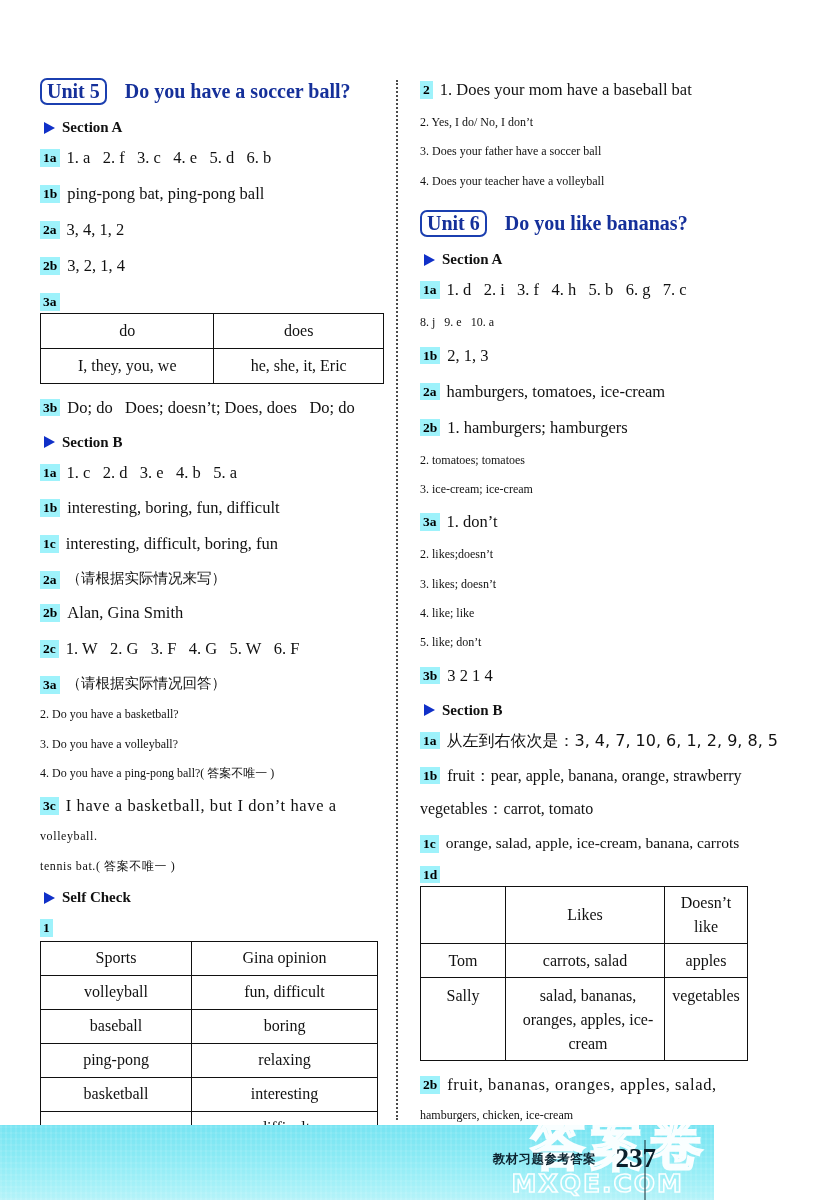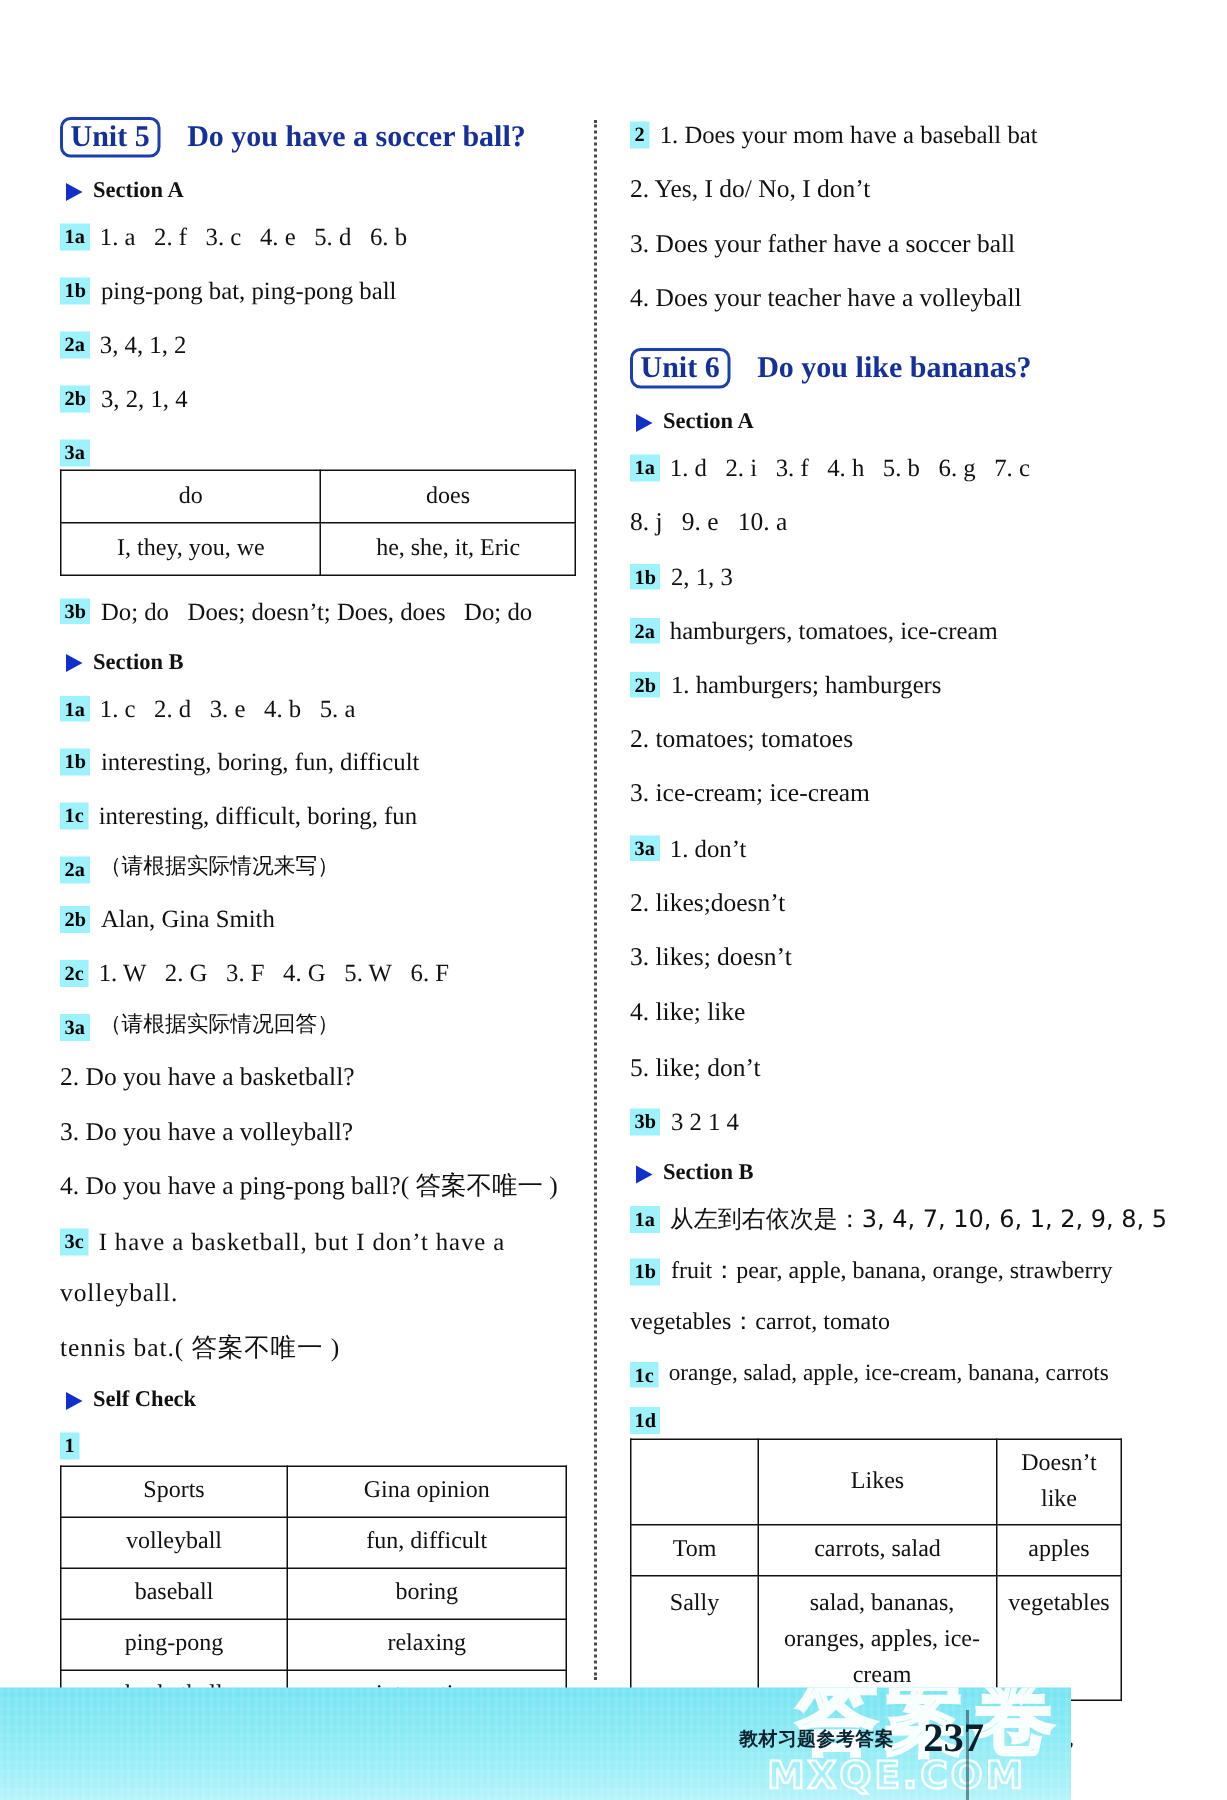--- a/index.html
+++ b/index.html
@@ -110,21 +110,21 @@
     font-family: "Liberation Serif", serif;
     padding: 1px 3px 1px 3px;
     margin-right: 7px;
     margin-top: 3px;
     line-height: 1.15;
     letter-spacing: 0px;
   }
   .txt { flex: 1 1 auto; }
   .cont {
     margin: 0 0 12px 0;
-    font-size: 17px;
+    font-size: 12px;
     line-height: 1.45;
   }
   .spaced { letter-spacing: 0.6px; }
   .cn { font-family: "DejaVu Sans", "Liberation Sans", sans-serif; font-size: 14.5px; }
 
   
   table.ak {
     border-collapse: collapse;
     margin: 2px 0 12px 0;
     font-size: 16px;

